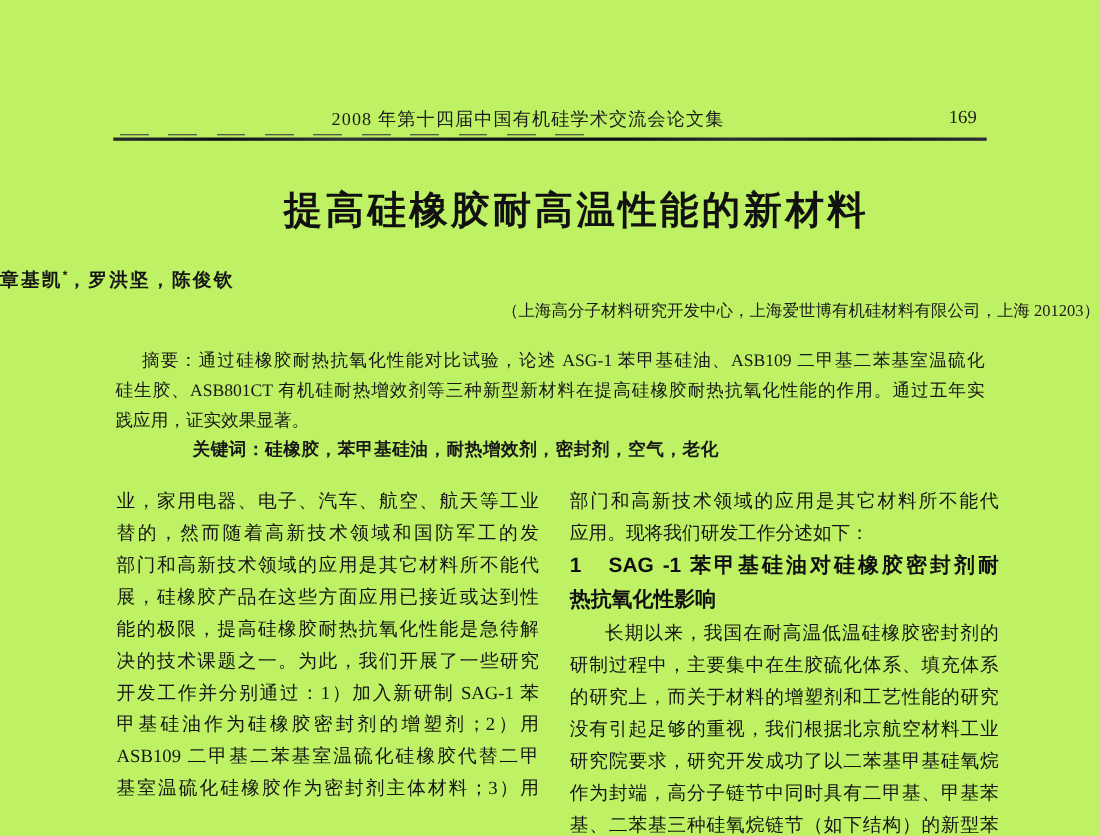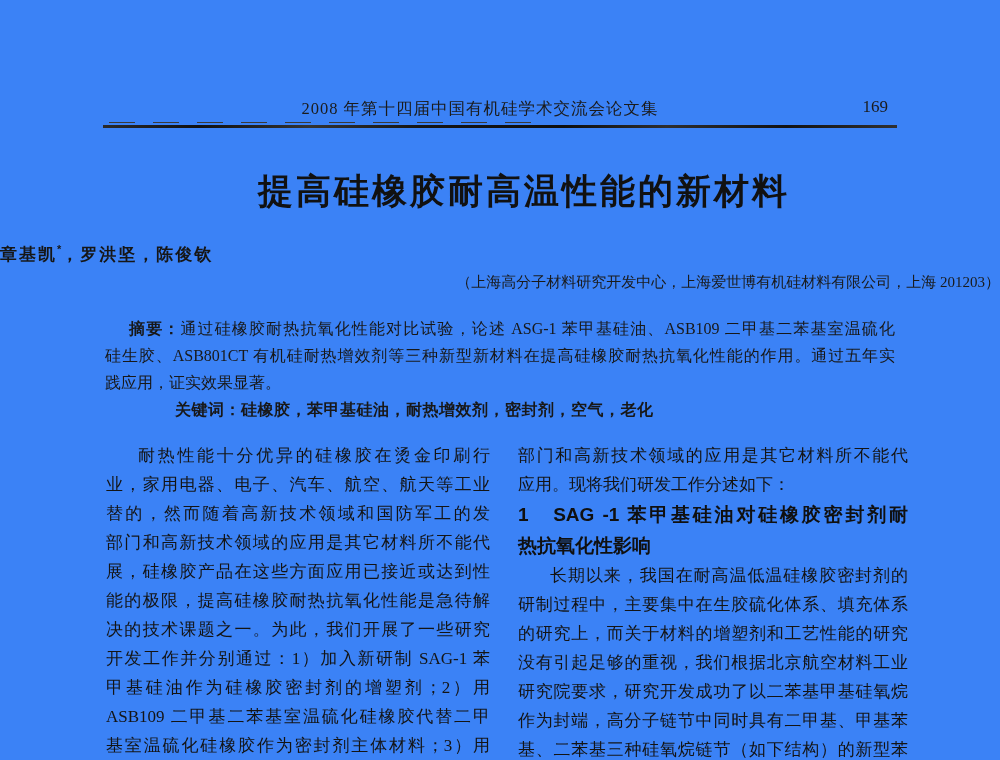--- a/index.html
+++ b/index.html
@@ -1,19 +1,19 @@
 <!DOCTYPE html>
 <html lang="zh"><head>
 <meta charset="utf-8">
 <style>
   html,body{margin:0;padding:0;background:#ffffff;}
   .page{
     position:relative;
     width:1000px;height:760px;
-    background:#3b82f6;
+    background:#bef264;
     overflow:hidden;
     color:#151515;
     font-family:"Liberation Serif","DejaVu Serif",serif;
   }
   
   .hdr-conf{
     position:absolute;top:98px;left:105px;width:750px;
     text-align:center;font-size:16.5px;letter-spacing:1px;
     color:#1b1b1b;white-space:nowrap;
   }
@@ -49,21 +49,21 @@
     text-align:right;font-size:15px;color:#1a1a1a;white-space:nowrap;
   }
   
   .abstract{
     position:absolute;top:315px;left:105px;width:790px;
     font-size:16px;line-height:27px;color:#181818;
   }
   .abstract .ln{min-height:27px;}
   .fill{text-align:justify;text-align-last:justify;}
   .ab-first{text-indent:24px;}
-  .ab-label{font-weight:bold;font-family:"Liberation Sans","DejaVu Sans",sans-serif;}
+  .ab-label{font-weight:normal;font-family:"Liberation Sans","DejaVu Sans",sans-serif;}
   .kw-line{
     margin-left:70px;font-weight:bold;
     font-family:"Liberation Sans","DejaVu Sans",sans-serif;
     letter-spacing:0.5px;
   }
   
   .col{
     position:absolute;top:441px;
     font-size:17px;line-height:29px;color:#141414;
   }
@@ -91,21 +91,20 @@
   <div class="affiliation">（上海高分子材料研究开发中心，上海爱世博有机硅材料有限公司，上海 201203）</div>
 
   <div class="abstract">
     <div class="ln ab-first fill"><span class="ab-label">摘要：</span><span>通过硅橡胶耐热抗氧化性能对比试验，论述 ASG-1 苯甲基硅油、ASB109 二甲基二苯基室温硫化</span></div>
     <div class="ln fill">硅生胶、ASB801CT 有机硅耐热增效剂等三种新型新材料在提高硅橡胶耐热抗氧化性能的作用。通过五年实</div>
     <div class="ln">践应用，证实效果显著。</div>
     <div class="ln kw-line"><span>关键词：</span><span>硅橡胶，苯甲基硅油，耐热增效剂，密封剂，空气，老化</span></div>
   </div>
 
   <div class="col col-left">
-    <div class="ln ind fill">耐热性能十分优异的硅橡胶在烫金印刷行</div>
     <div class="ln fill">业，家用电器、电子、汽车、航空、航天等工业</div>
     <div class="ln fill">替的，然而随着高新技术领域和国防军工的发</div>
     <div class="ln fill">部门和高新技术领域的应用是其它材料所不能代</div>
     <div class="ln fill">展，硅橡胶产品在这些方面应用已接近或达到性</div>
     <div class="ln fill">能的极限，提高硅橡胶耐热抗氧化性能是急待解</div>
     <div class="ln fill">决的技术课题之一。为此，我们开展了一些研究</div>
     <div class="ln fill">开发工作并分别通过：1）加入新研制 SAG-1 苯</div>
     <div class="ln fill">甲基硅油作为硅橡胶密封剂的增塑剂；2）用</div>
     <div class="ln fill">ASB109 二甲基二苯基室温硫化硅橡胶代替二甲</div>
     <div class="ln fill">基室温硫化硅橡胶作为密封剂主体材料；3）用</div>

